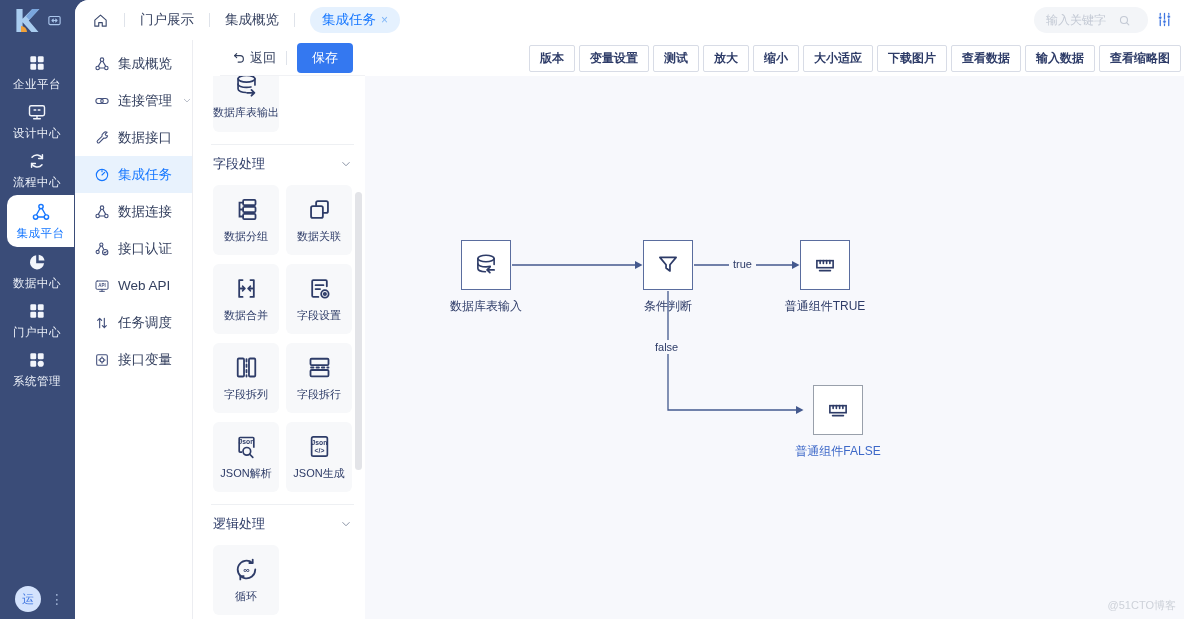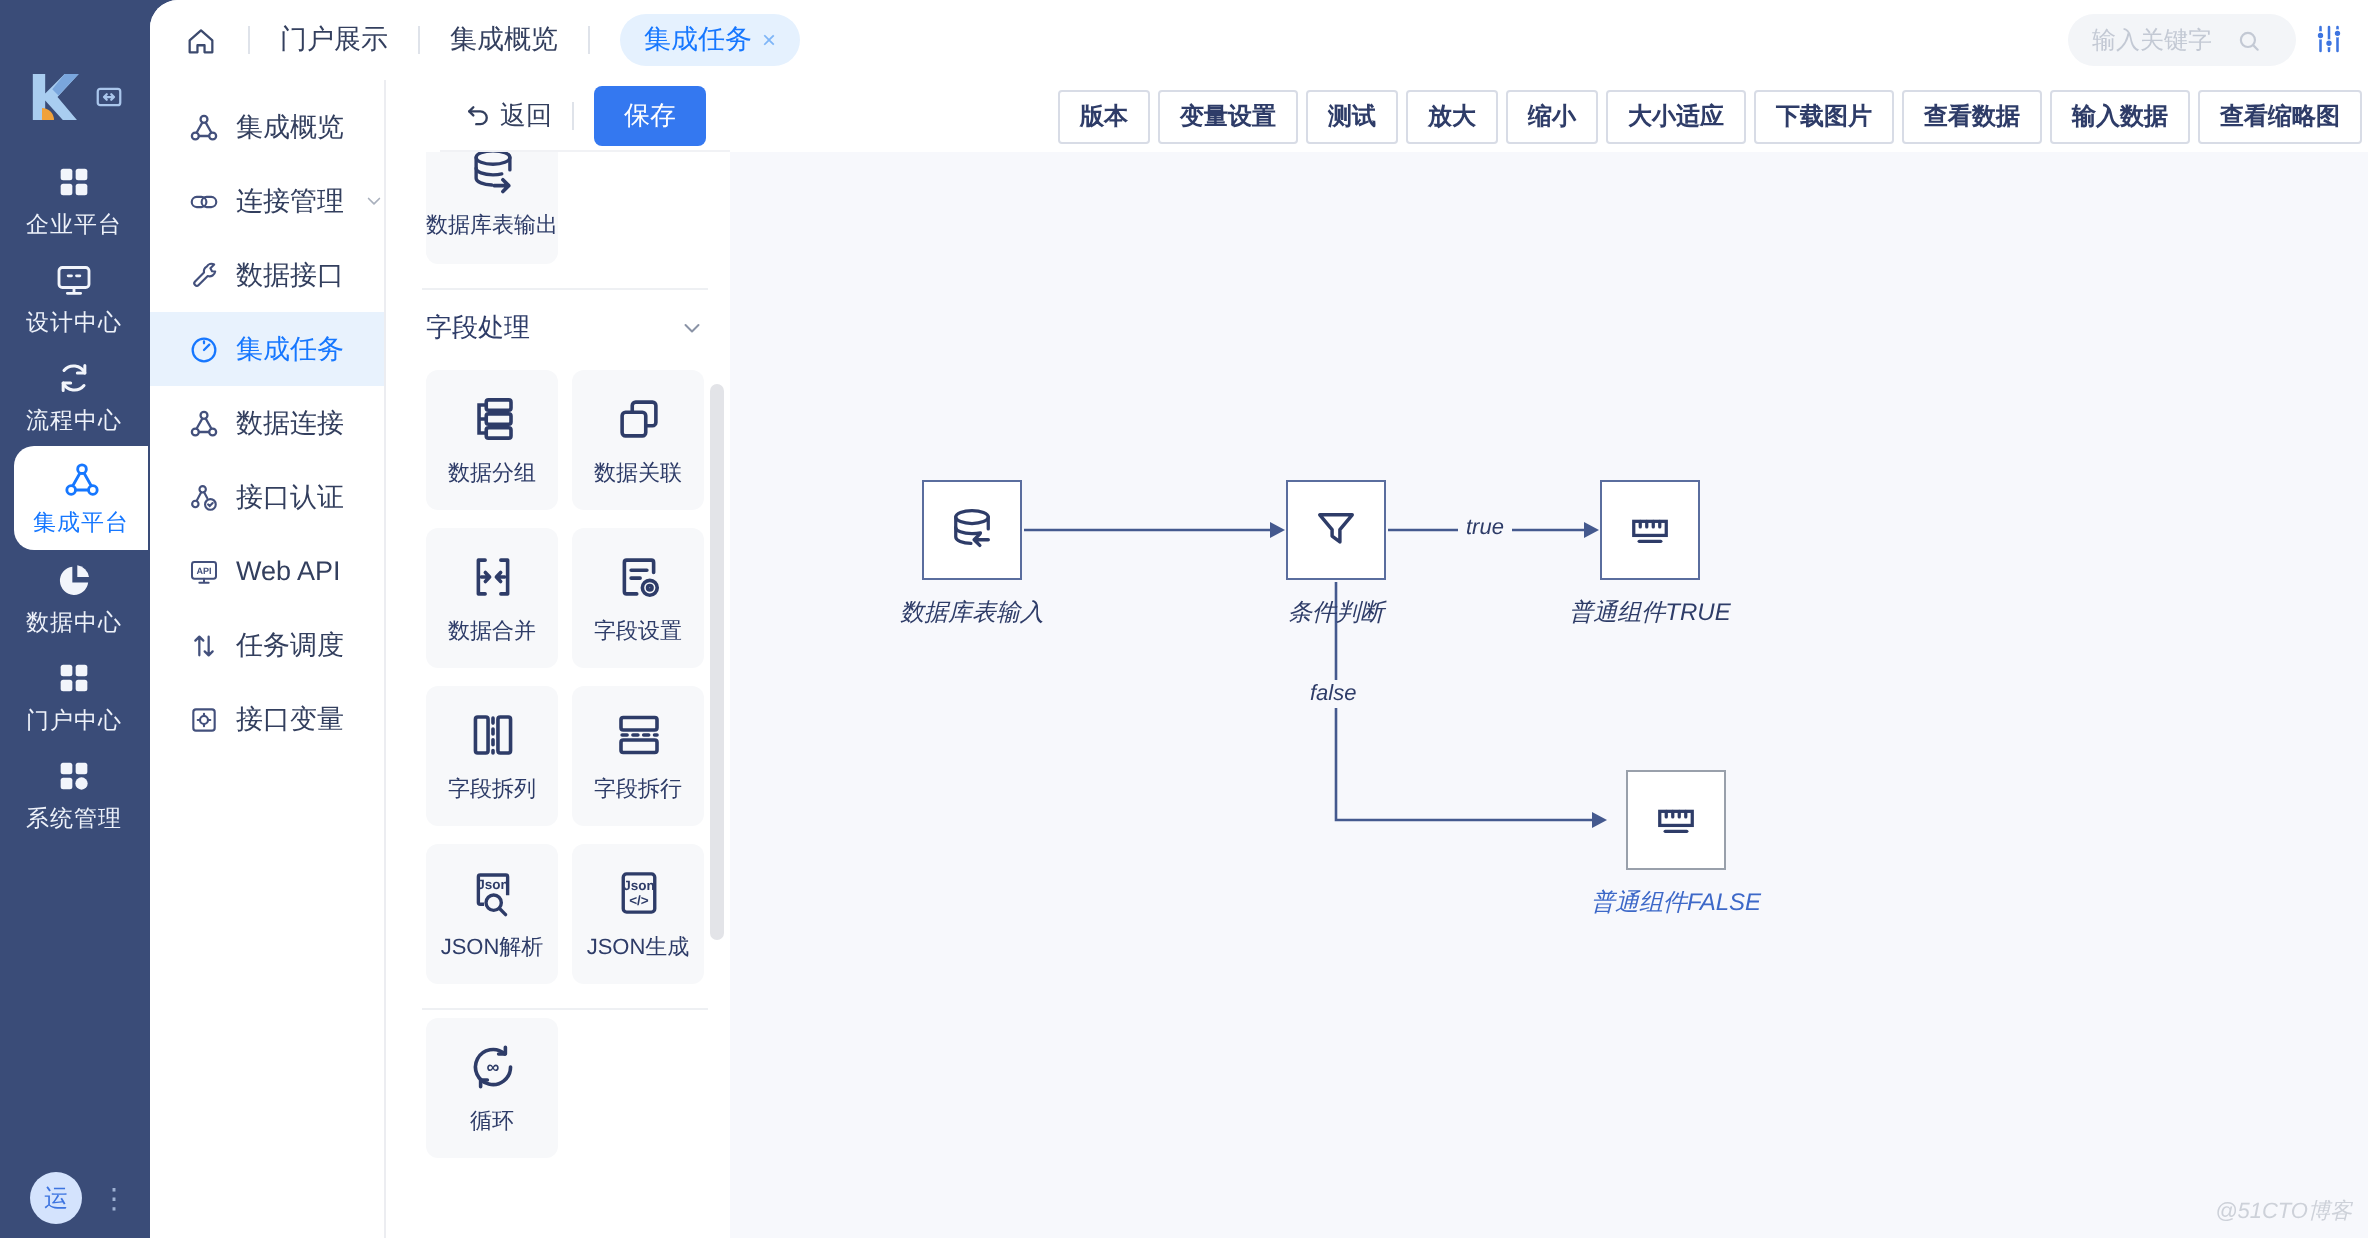--- a/index.html
+++ b/index.html
@@ -4,21 +4,21 @@
 <style>
   * { margin:0; padding:0; box-sizing:border-box; }
   html,body { width:1184px; height:619px; overflow:hidden; }
   body {
     font-family:"Liberation Sans","DejaVu Sans",sans-serif;
     background:#3a4c78; color:#2e3c68; font-size:13px;
   }
   svg text { font-family:"Liberation Sans","DejaVu Sans",sans-serif; }
 
   
-  .rail { position:absolute; left:0; top:0; bottom:0; width:74px; background:#3a4c78; z-index:5;margin-top:28px; }
+  .rail { position:absolute; left:0; top:0; bottom:0; width:74px; background:#3a4c78; z-index:5; }
   .rail-logo { height:40px; display:flex; align-items:center; justify-content:center; gap:5px; }
   .rail-collapse { color:#aac6ec; width:15px; height:15px; }
   .rail-nav { padding-top:8px; }
   .rail-item { height:49px; display:flex; flex-direction:column; align-items:center; justify-content:center; gap:4px; color:#eef2fa; cursor:pointer; }
   .rail-item .ricon { width:20px; height:20px; color:#f2f5fb; }
   .rail-item .rlabel { font-size:11.5px; letter-spacing:.5px; }
   .rail-item.active { background:#fff; margin-left:7px; border-radius:10px 0 0 10px; height:52px; color:#1677ff; }
   .rail-item.active .ricon { color:#1677ff; }
   .rail-footer { position:absolute; bottom:7px; left:0; width:75px; display:flex; align-items:center; justify-content:center; gap:9px; }
   .avatar { width:26px; height:26px; border-radius:50%; background:#d4e3fd; color:#3d74e0; font-size:12px; display:flex; align-items:center; justify-content:center; cursor:pointer; }
@@ -67,21 +67,21 @@
   .p-section { height:34px; display:flex; align-items:center; justify-content:space-between; margin-top:2px; }
   .p-section .stitle { font-size:13px; color:#2e3c68; }
   .p-section .schev { width:12px; height:12px; color:#8a93a6; cursor:pointer; }
   .pgrid { display:grid; grid-template-columns:66px 66px; gap:9px 7px; margin-top:4px; }
   .pscroll { position:absolute; right:3px; top:152px; width:7px; height:278px; background:#e3e4e8; border-radius:4px; cursor:pointer; }
 
   
   .canvas-col { flex:1; display:flex; flex-direction:column; min-width:0; }
   .toolbar { height:36px; display:flex; align-items:center; justify-content:flex-end; gap:4px; padding-right:3px; background:#fff; flex-shrink:0; }
   .tbtn { background:#fff; border:1px solid #d8dce6; border-radius:2px; padding:4px 10px; font-size:12px; font-weight:bold; color:#2e3c68; cursor:pointer; white-space:nowrap; font-family:inherit; }
-  .canvas { flex:1; background:#f7f8fc; position:relative; overflow:hidden;font-style:italic; }
+  .canvas { flex:1; background:#f7f8fc; position:relative; overflow:hidden; }
   .edges { position:absolute; inset:0; width:100%; height:100%; }
   .node { position:absolute; width:50px; height:50px; background:#fff; border:1px solid #5a6d9e; display:flex; align-items:center; justify-content:center; cursor:pointer; }
   .node .nicon { width:26px; height:26px; color:#2e3c68; }
   .node.gray { border-color:#99a0ab; }
   .node-label { position:absolute; width:130px; text-align:center; font-size:12px; color:#2e3c68; }
   .node-label.blue { color:#3d68c8; }
   .edge-label { position:absolute; background:#f7f8fc; padding:1px 4px; font-size:11px; color:#2e3c68; }
   .watermark { position:absolute; right:8px; bottom:6px; font-size:11px; color:#cdd1d9; }
 </style>
 </head>
@@ -527,20 +527,26 @@
             <span class="plabel">JSON解析</span>
           </div>
           <div class="pcard">
             <svg class="picon">
                 <use href="#i-jsongen"></use>
               </svg>
             <span class="plabel">JSON生成</span>
           </div>
         </div>
         <div class="p-divider"></div>
+        <div class="p-section">
+          <span class="stitle">逻辑处理</span>
+          <svg class="schev">
+              <use href="#i-chevron"></use>
+            </svg>
+        </div>
         <div class="pgrid">
           <div class="pcard">
             <svg class="picon">
                 <use href="#i-loop"></use>
               </svg>
             <span class="plabel">循环</span>
           </div>
         </div>
       </div>
       <div class="pscroll"></div>

